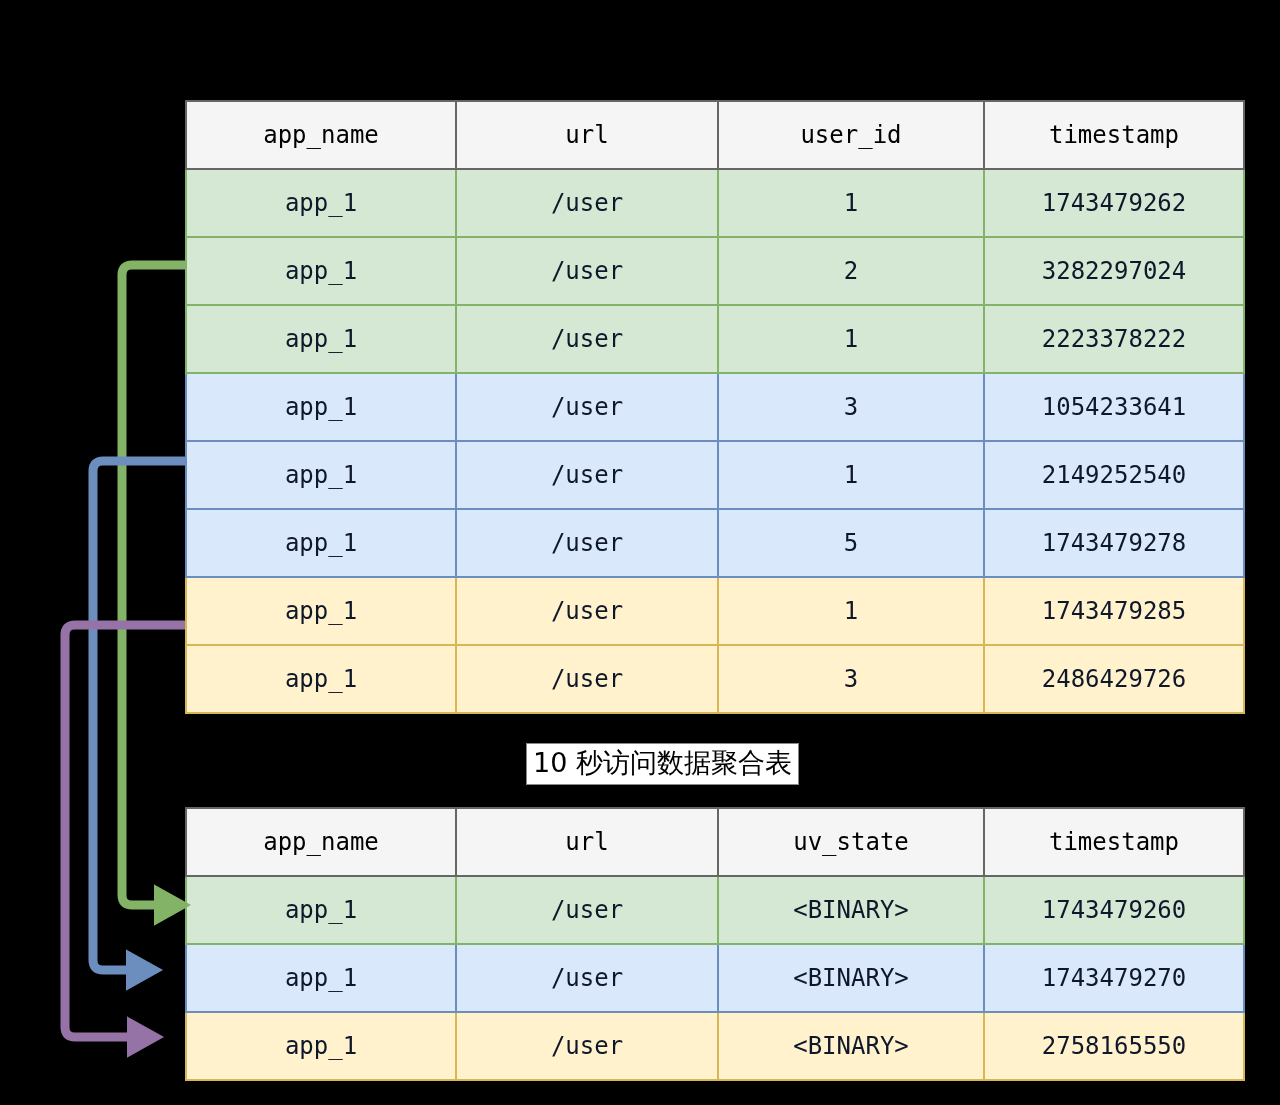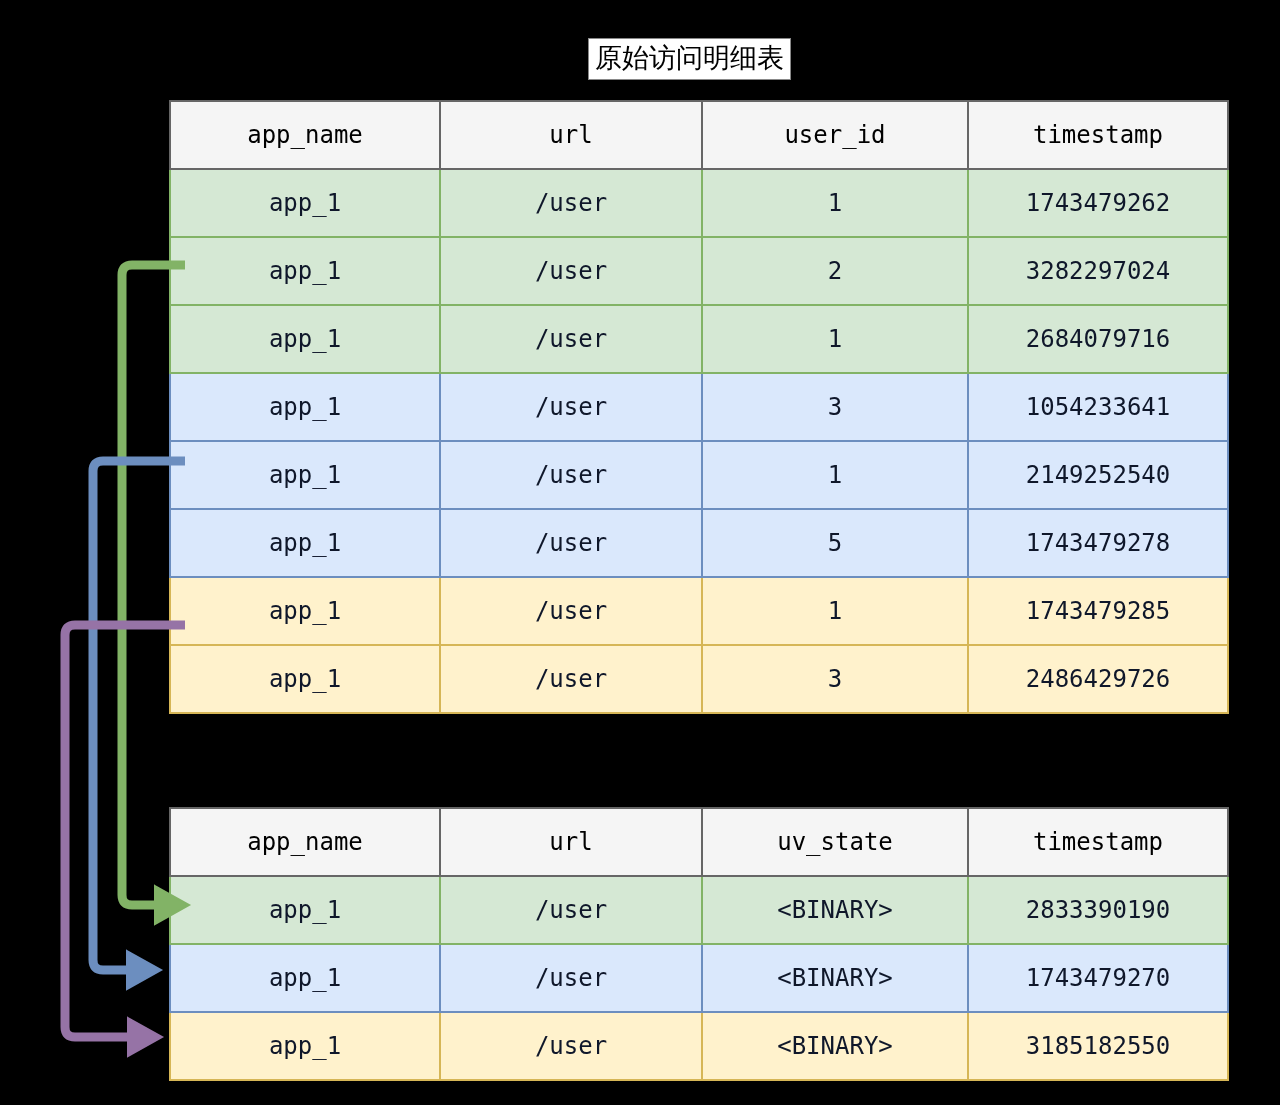--- a/index.html
+++ b/index.html
@@ -35,21 +35,21 @@
     padding: 2px 6px 4px 6px;
     white-space: nowrap;
     letter-spacing: 0px;
   }
   #title-detail { left: 588px; top: 38px; }
   #title-agg    { left: 526px; top: 743px; }
 
   
   .tbl {
     position: absolute;
-    left: 169px;
+    left: 185px;
     width: 1058px;
     border-collapse: collapse;
     table-layout: fixed;
     background: #000;
     border-radius: 11px;
   }
   #table-detail { top: 100px; }
   #table-agg    { top: 807px; }
 
   .tbl td, .tbl th {
@@ -83,21 +83,20 @@
     left: 0; top: 0;
     width: 1280px; height: 1105px;
     pointer-events: none;
   }
 </style>
 </head>
 <body>
 
 <div class="stage">
 
-  <div class="title" id="title-detail">原始访问明细表</div>
 
   <table class="tbl" id="table-detail">
     <colgroup>
         <col class="c1">
         <col class="c2">
         <col class="c3">
         <col class="c4">
       </colgroup>
     <thead>
       <tr class="hdr">
@@ -117,21 +116,21 @@
       <tr class="g">
         <td>app_1</td>
         <td>/user</td>
         <td>2</td>
         <td>3282297024</td>
       </tr>
       <tr class="g">
         <td>app_1</td>
         <td>/user</td>
         <td>1</td>
-        <td>2684079716</td>
+        <td>2223378222</td>
       </tr>
       <tr class="b">
         <td>app_1</td>
         <td>/user</td>
         <td>3</td>
         <td>1054233641</td>
       </tr>
       <tr class="b">
         <td>app_1</td>
         <td>/user</td>
@@ -152,20 +151,21 @@
       </tr>
       <tr class="y">
         <td>app_1</td>
         <td>/user</td>
         <td>3</td>
         <td>2486429726</td>
       </tr>
     </tbody>
   </table>
 
+  <div class="title" id="title-agg">10 秒访问数据聚合表</div>
 
   <table class="tbl" id="table-agg">
     <colgroup>
         <col class="c1">
         <col class="c2">
         <col class="c3">
         <col class="c4">
       </colgroup>
     <thead>
       <tr class="hdr">
@@ -173,33 +173,33 @@
         <th>url</th>
         <th>uv_state</th>
         <th>timestamp</th>
       </tr>
     </thead>
     <tbody>
       <tr class="g">
         <td>app_1</td>
         <td>/user</td>
         <td>&lt;BINARY&gt;</td>
-        <td>2833390190</td>
+        <td>1743479260</td>
       </tr>
       <tr class="b">
         <td>app_1</td>
         <td>/user</td>
         <td>&lt;BINARY&gt;</td>
         <td>1743479270</td>
       </tr>
       <tr class="y">
         <td>app_1</td>
         <td>/user</td>
         <td>&lt;BINARY&gt;</td>
-        <td>3185182550</td>
+        <td>2758165550</td>
       </tr>
     </tbody>
   </table>
 
   <svg class="wires" viewBox="0 0 1280 1105">
 
     <g>
       <path d="M 185 265 L 132 265 Q 122 265 122 275 L 122 895 Q 122 905 132 905 L 158 905" fill="none" stroke="#82b366" stroke-width="9" stroke-linecap="butt"></path>
       <path d="M 155 886 L 189 905 L 155 924 Z" fill="#82b366" stroke="#82b366" stroke-width="2"></path>
     </g>

